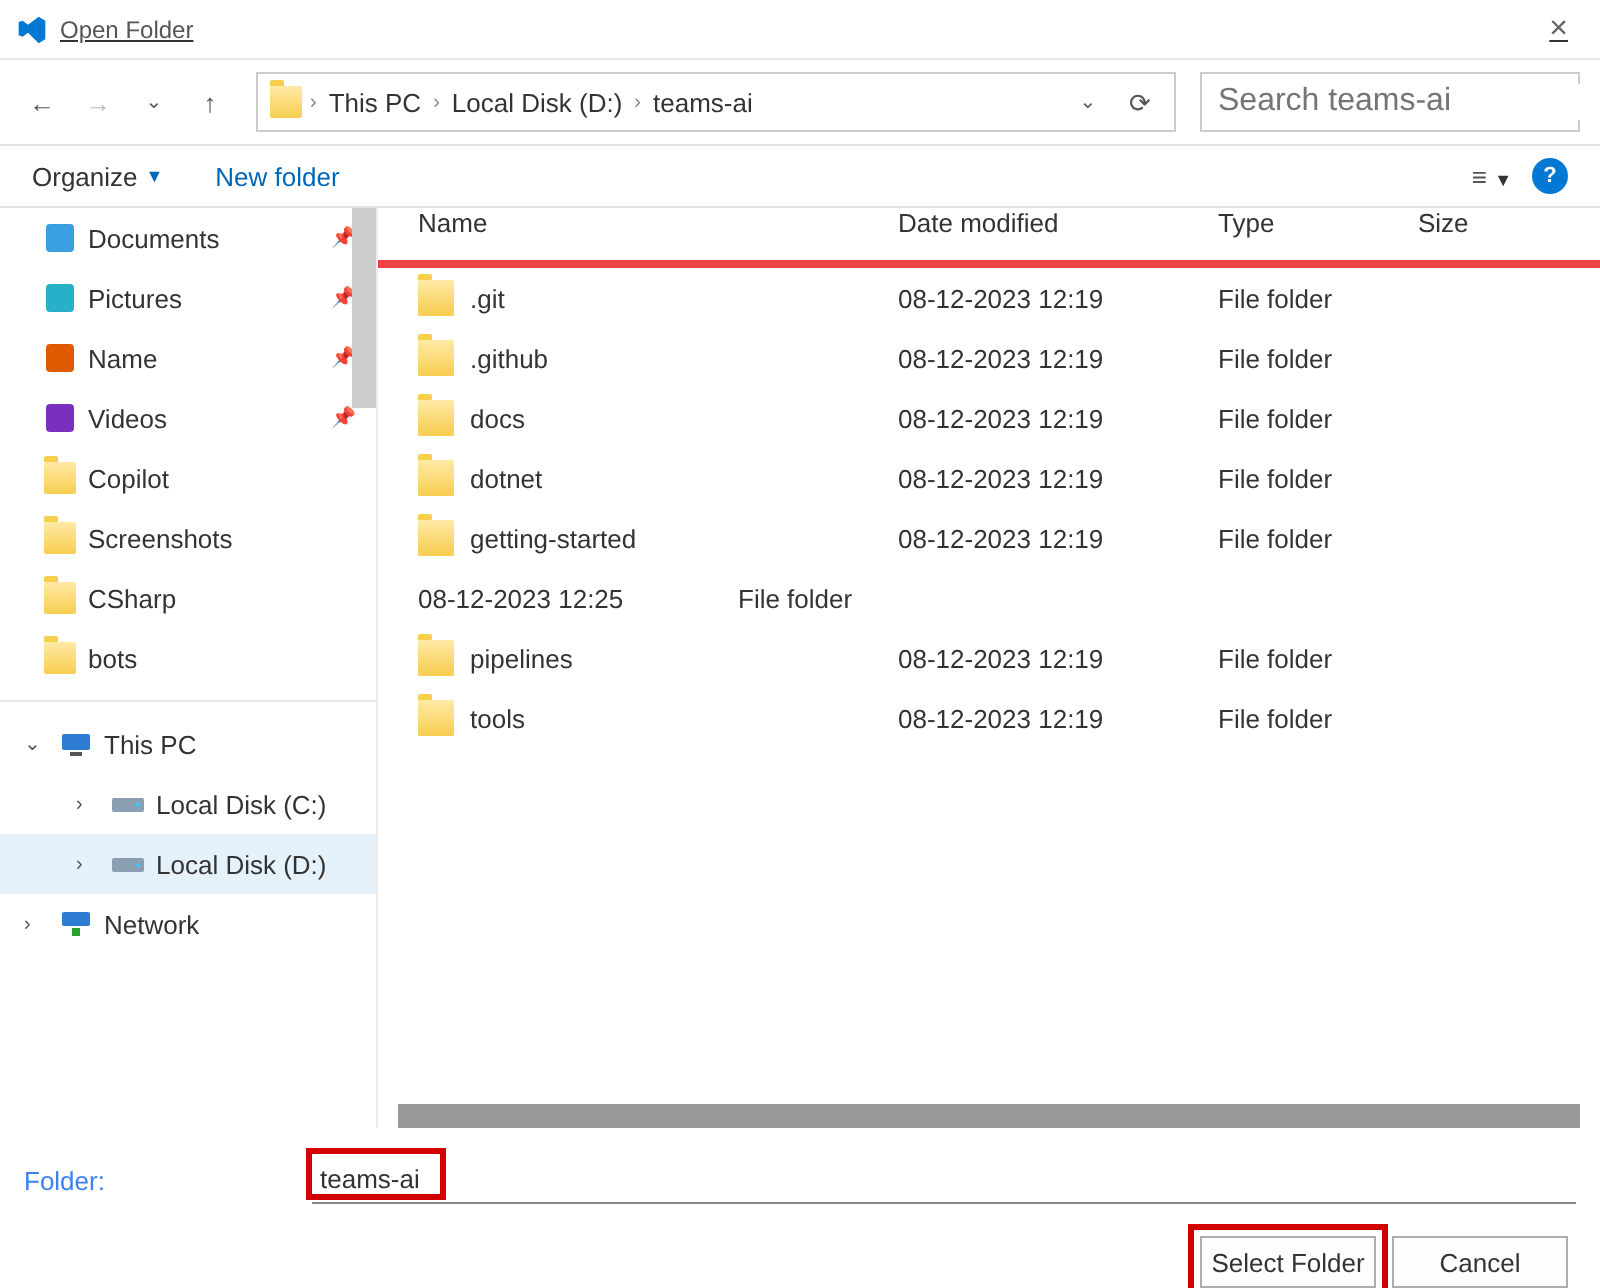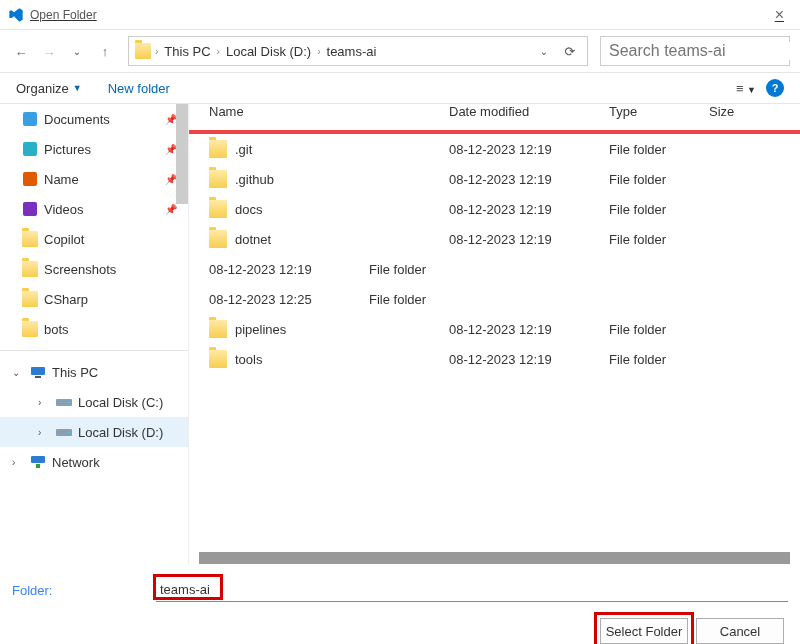--- a/index.html
+++ b/index.html
@@ -233,20 +233,24 @@
         <div class="frow">
           <span class="col-name">
             <span class="fld ico"></span>
             <span>dotnet</span>
           </span>
           <span class="col-date">08-12-2023 12:19</span>
           <span class="col-type">File folder</span>
           <span class="col-size"></span>
         </div>
         <div class="frow">
+          <span class="col-name">
+            <span class="fld ico"></span>
+            <span>getting-started</span>
+          </span>
           <span class="col-date">08-12-2023 12:19</span>
           <span class="col-type">File folder</span>
           <span class="col-size"></span>
         </div>
         <div class="frow">
           <span class="col-date">08-12-2023 12:25</span>
           <span class="col-type">File folder</span>
           <span class="col-size"></span>
         </div>
         <div class="frow">

